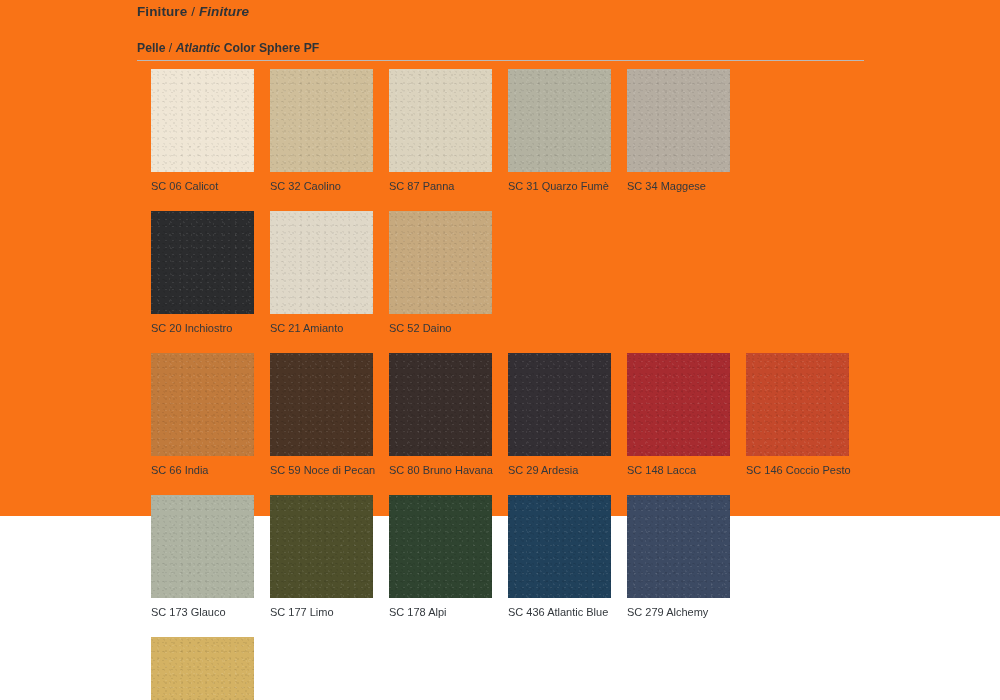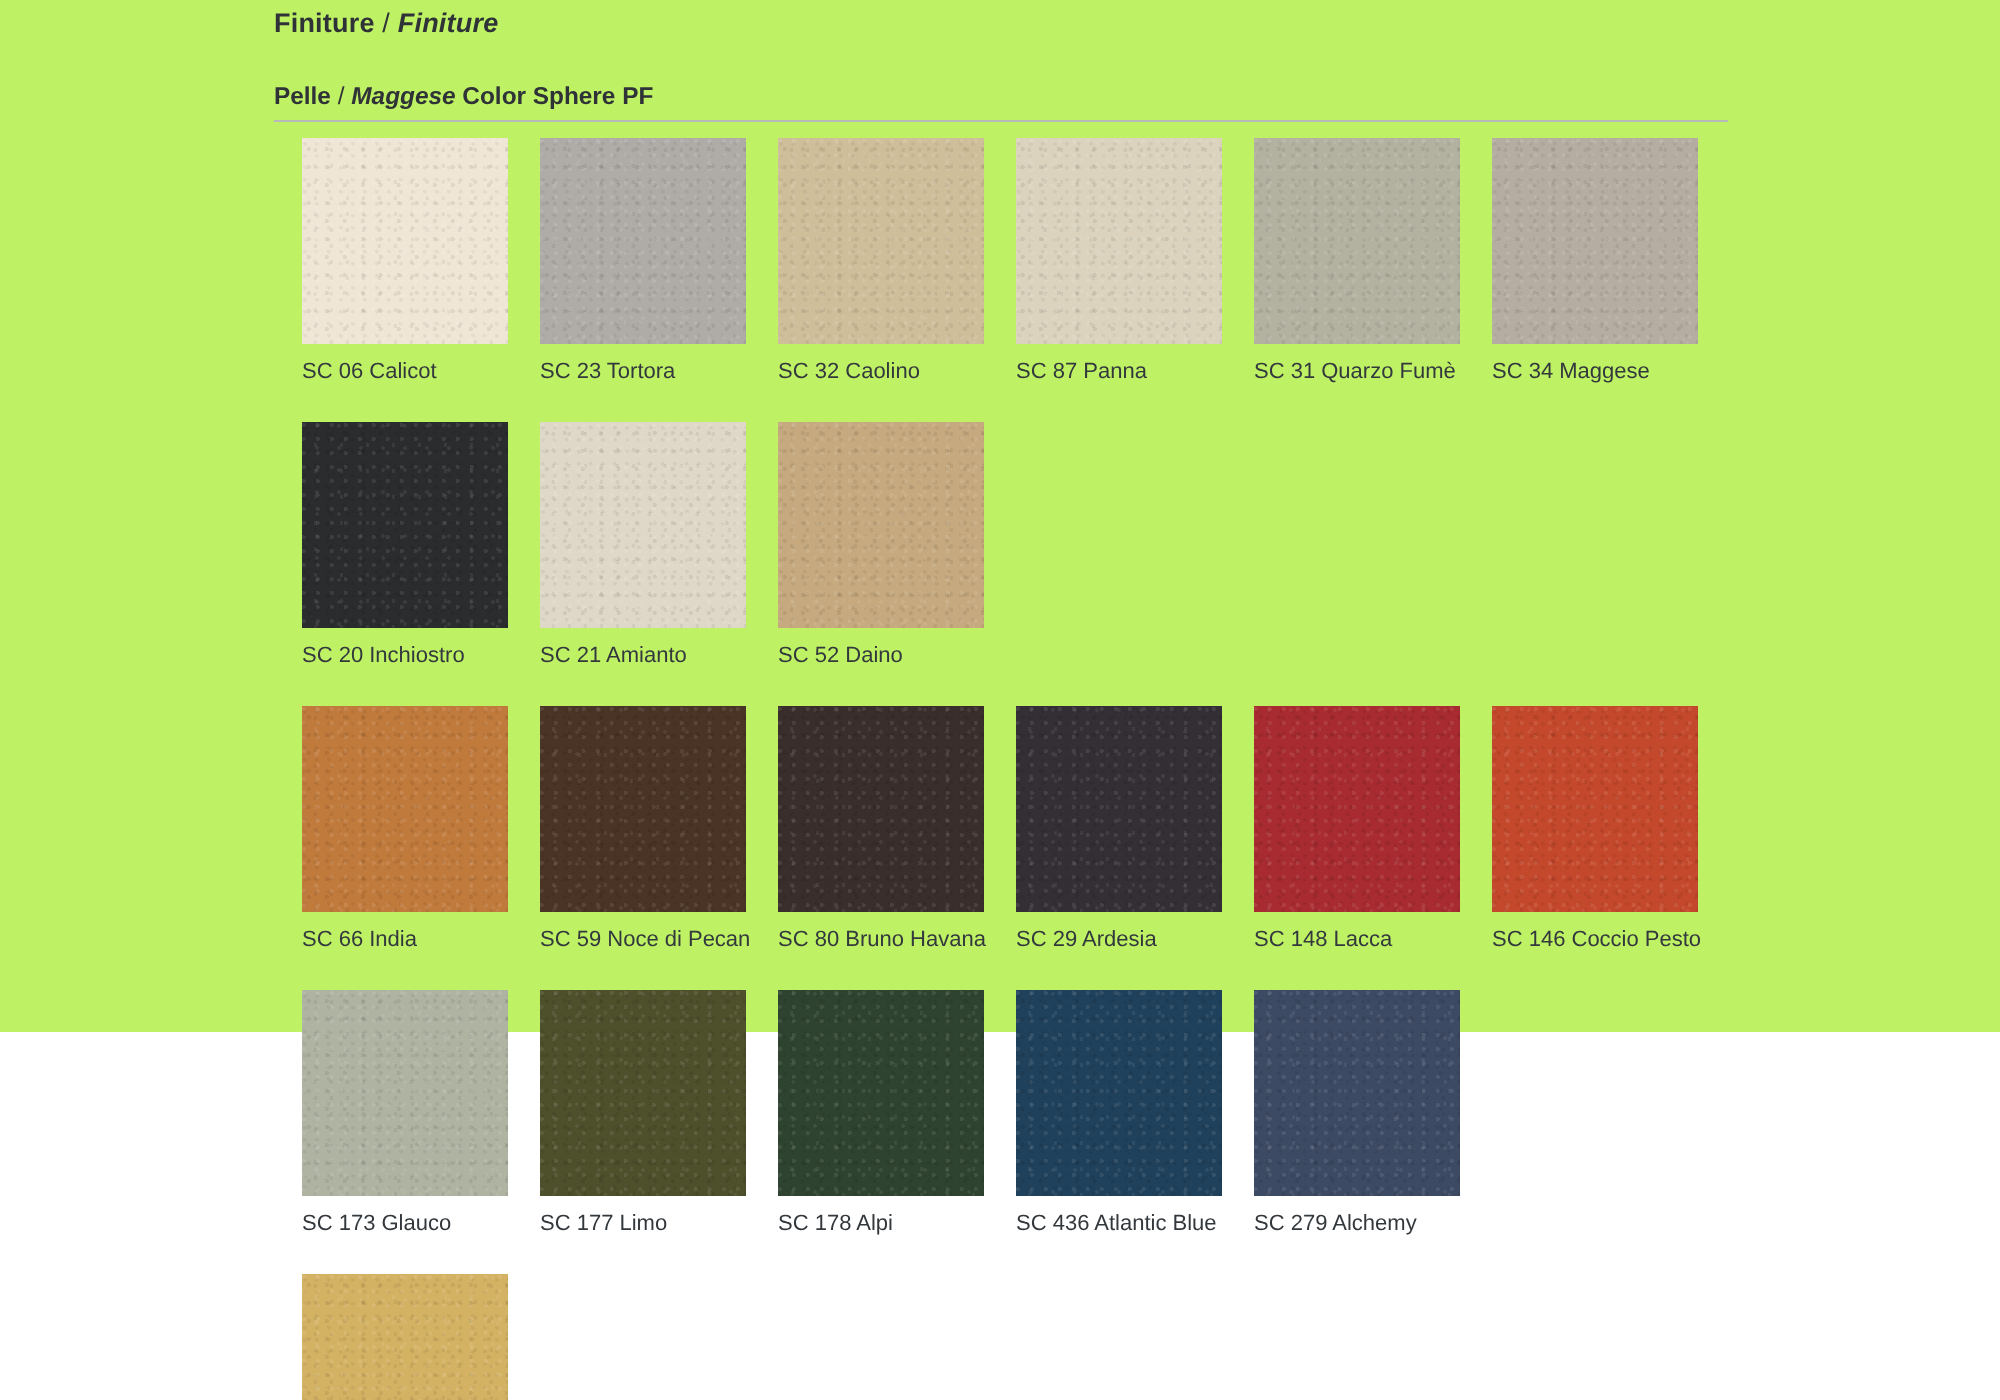--- a/index.html
+++ b/index.html
@@ -11,21 +11,21 @@
     width: 1000px;
     height: 700px;
     font-family: "Liberation Sans", sans-serif;
     color: #2f3337;
     overflow: hidden;
   }
   .page {
     position: relative;
     width: 1000px;
     height: 516px;
-    background: #bef264;
+    background: #f97316;
   }
   .section-title {
     position: absolute;
     left: 137px;
     top: 4px;
     font-size: 13.5px;
     font-weight: 700;
     letter-spacing: 0.1px;
     color: #2f3337;
     white-space: nowrap;
@@ -108,40 +108,34 @@
 </head>
 <body>
 
 <div class="page">
 
   <div class="section-title">
     <span>Finiture</span><span class="sep"> / </span><span class="it">Finiture</span>
   </div>
 
   <div class="group-header">
-    <span>Pelle</span><span class="sep"> / </span><span class="it">Maggese</span><span> Color Sphere PF</span>
+    <span>Pelle</span><span class="sep"> / </span><span class="it">Atlantic</span><span> Color Sphere PF</span>
   </div>
 
   <div class="rule"></div>
 
   <div class="grid">
       <div class="row">
         <div class="cell">
           <div class="swatch" style="background-color: rgb(239, 230, 213);">
             <div class="grain"></div>
           </div>
           <div class="caption">SC 06 Calicot</div>
         </div>
         <div class="cell">
-          <div class="swatch" style="background-color: rgb(175, 172, 168);">
-            <div class="grain"></div>
-          </div>
-          <div class="caption">SC 23 Tortora</div>
-        </div>
-        <div class="cell">
           <div class="swatch" style="background-color: rgb(207, 190, 154);">
             <div class="grain"></div>
           </div>
           <div class="caption">SC 32 Caolino</div>
         </div>
         <div class="cell">
           <div class="swatch" style="background-color: rgb(219, 211, 190);">
             <div class="grain"></div>
           </div>
           <div class="caption">SC 87 Panna</div>

